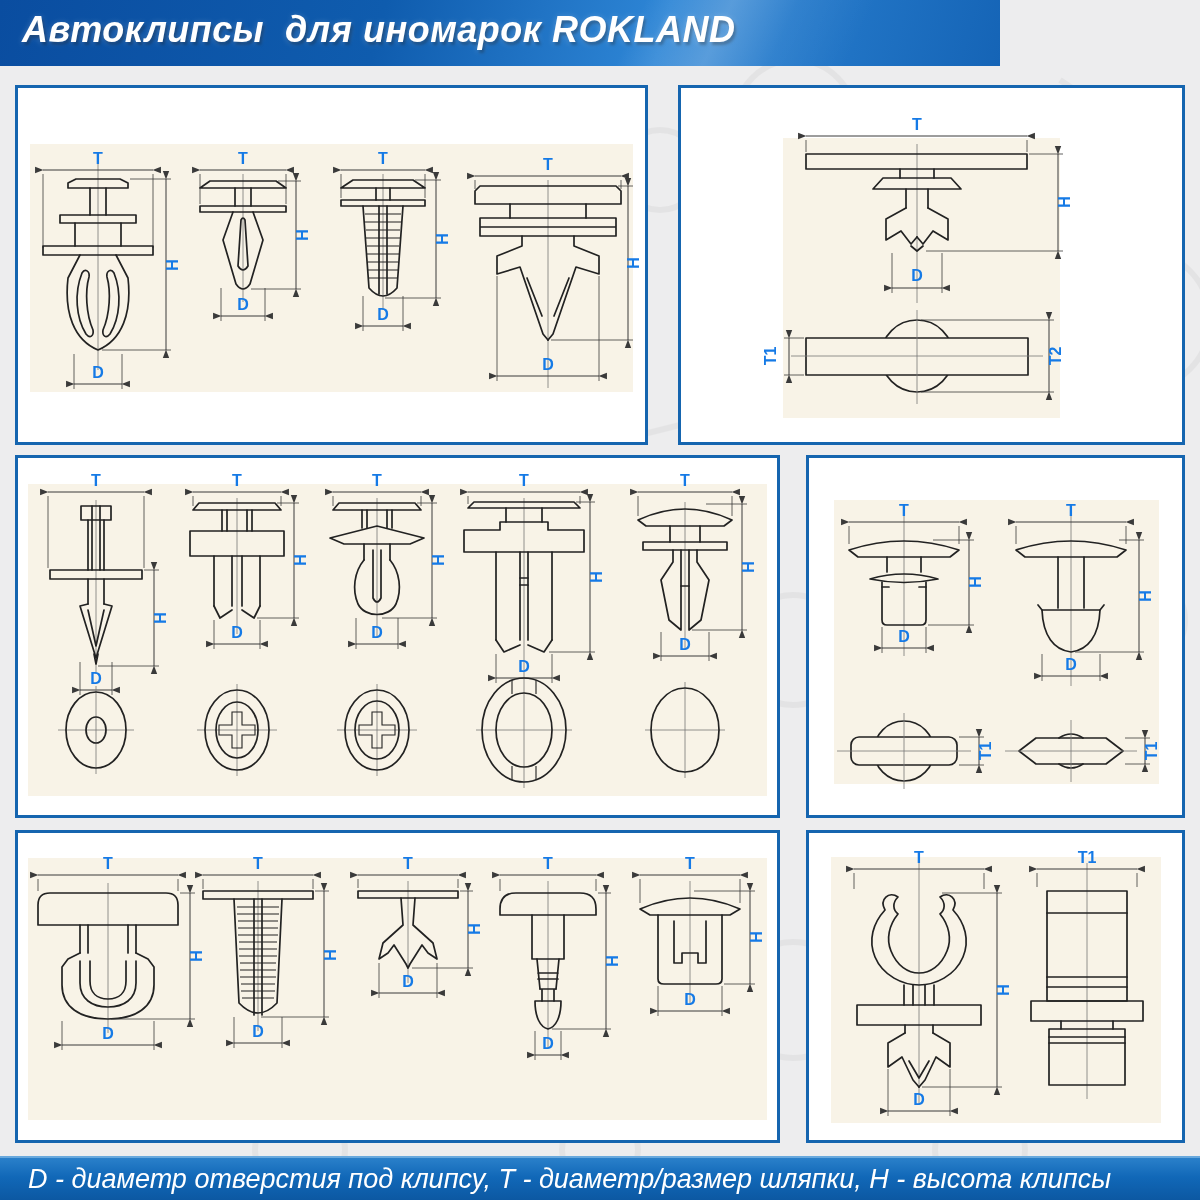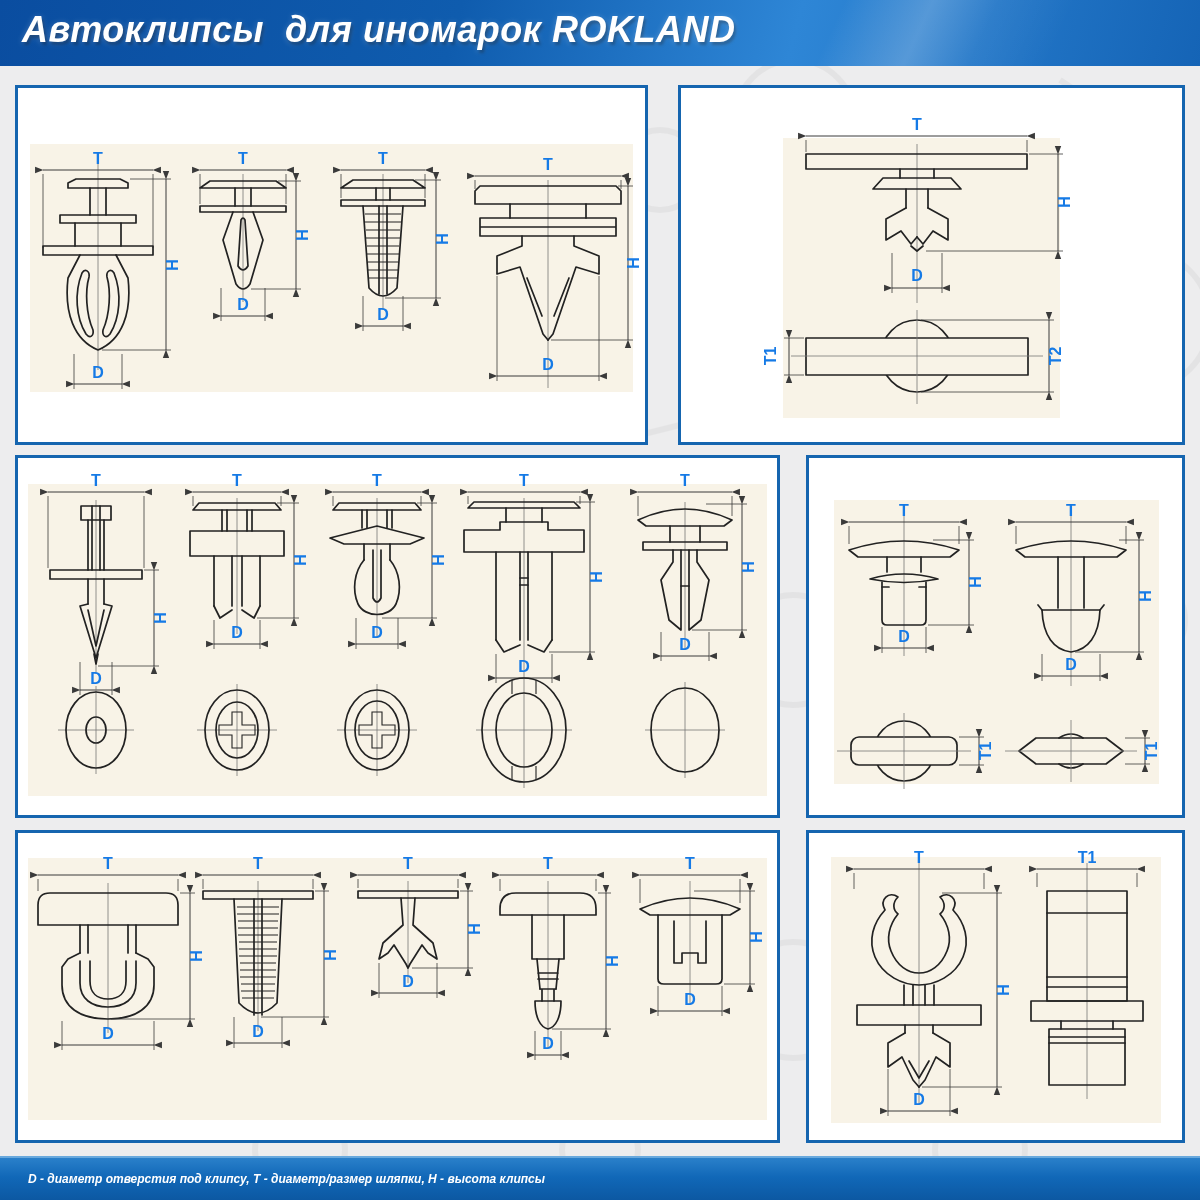--- a/index.html
+++ b/index.html
@@ -6,21 +6,21 @@
   body{
     width:1200px;height:1200px;position:relative;overflow:hidden;
     background:#ededee;
     font-family:"Liberation Sans",sans-serif;
   }
   
   .watermark{position:absolute;left:0;top:0;width:1200px;height:1200px;opacity:.06}
 
   
   .header{
-    position:absolute;left:0;top:0;width:1200px;height:66px;
+    position:absolute;left:0;top:0;width:1000px;height:66px;
     background:linear-gradient(105deg,#0a4da0 0%,#0f5cae 38%,#2e86d6 66%,#1564b6 100%);
   }
   .header .sheen{
     position:absolute;right:0;top:0;width:520px;height:66px;
     background:linear-gradient(115deg,rgba(255,255,255,0) 30%,rgba(255,255,255,.22) 46%,rgba(255,255,255,.06) 58%,rgba(255,255,255,0) 72%);
   }
   .header-title{
     position:absolute;left:22px;top:9px;
     font-size:36px;font-weight:bold;font-style:italic;color:#ffffff;
     letter-spacing:.5px;white-space:pre;
@@ -31,21 +31,21 @@
   .panel{position:absolute;background:#ffffff;border:3px solid #1565af;box-sizing:border-box}
   .panel svg{display:block}
 
   
   .footer{
     position:absolute;left:0;top:1156px;width:1200px;height:44px;
     background:linear-gradient(180deg,#2a80ca 0%,#1168b8 45%,#0c58a2 100%);
     border-top:2px solid #69a9dd;box-sizing:border-box;
     display:flex;align-items:center;
   }
-  .footer-text{color:#fff;font-style:italic;font-weight:bold;font-size:12px;padding-left:28px}
+  .footer-text{color:#fff;font-style:italic;font-weight:normal;font-size:27px;padding-left:28px}
 
   
   .bgc{fill:#f8f3e7}
   .o{fill:none;stroke:#222;stroke-width:1.7;stroke-linejoin:round;stroke-linecap:round}
   .o2{fill:#f8f3e7;stroke:#222;stroke-width:1.7;stroke-linejoin:round}
   .rib{fill:none;stroke:#222;stroke-width:1.1}
   .ax{fill:none;stroke:#777;stroke-width:.8}
   .dm{fill:none;stroke:#3a3a3a;stroke-width:1;marker-start:url(#arw);marker-end:url(#arw)}
   .ex{fill:none;stroke:#3a3a3a;stroke-width:.8}
   .lb{fill:#157ae6;font-family:"Liberation Sans",sans-serif;font-size:16px;font-weight:bold;text-anchor:middle}

